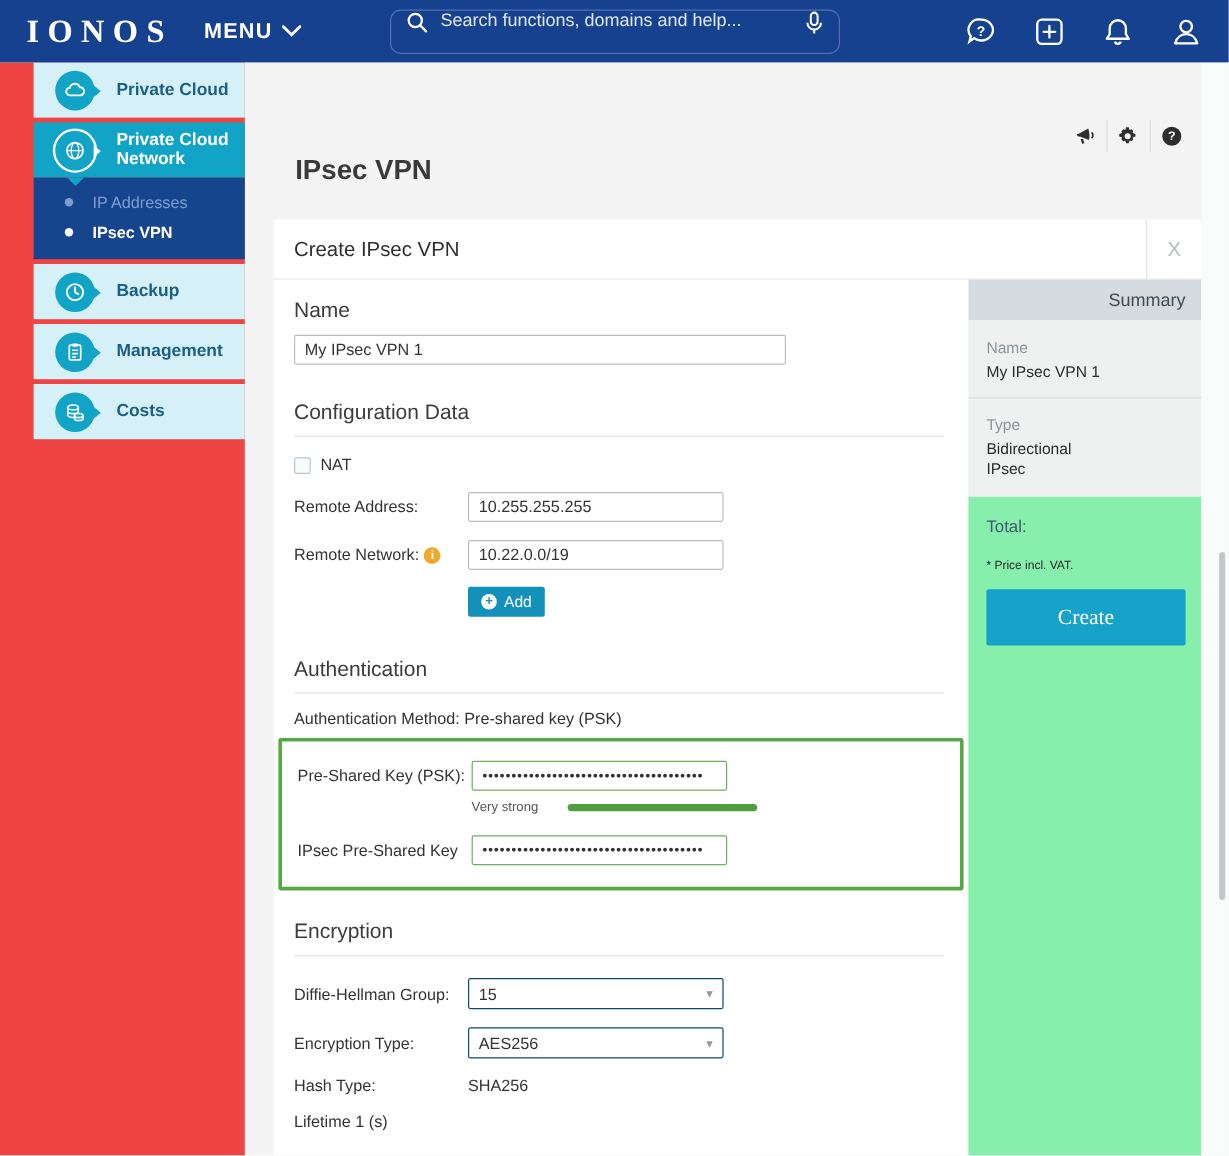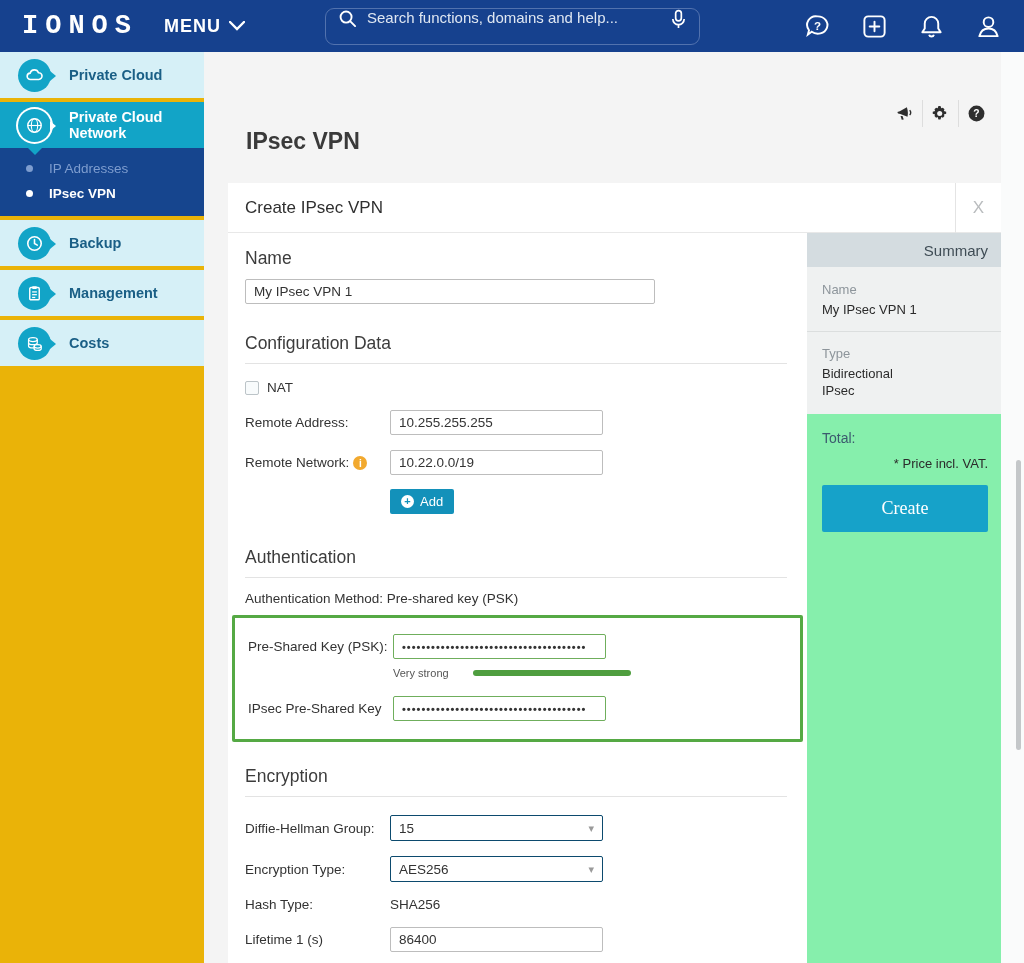--- a/index.html
+++ b/index.html
@@ -12,21 +12,21 @@
     color:#333;
   }
 
   
   .topbar {
     position:absolute; top:0; left:0; width:1024px; height:52px;
     background:#16418e; display:flex; align-items:center; z-index:30;
   }
   .logo {
     color:#fff; font-size:27px; font-weight:bold; letter-spacing:7px;
-    margin-left:22px; font-family:Liberation Mono, monospace;
+    margin-left:22px; font-family:Liberation Serif, serif;
   }
   .menu-btn {
     display:flex; align-items:center; gap:8px; margin-left:26px;
     color:#fff; font-size:18px; font-weight:bold; letter-spacing:1px; cursor:pointer;
   }
   .searchbox {
     position:absolute; left:325px; top:8px; width:375px; height:37px;
     border:1px solid #5272ae; border-radius:9px; background:#16418e;
     display:flex; align-items:flex-start; padding:0 12px; gap:10px;
   }
@@ -38,21 +38,21 @@
   .topbar-icons {
     position:absolute; right:22px; top:0; height:52px;
     display:flex; align-items:center; gap:30px;
   }
   .tb-icon { width:27px; height:27px; color:#fff; cursor:pointer; }
   .tb-icon svg { width:100%; height:100%; }
 
   
   .sidebar {
     position:absolute; top:52px; left:0; width:204px; bottom:0;
-    background:#eab308; z-index:20;
+    background:#ef4444; z-index:20;padding-left:28px;
   }
   .side-item {
     height:46px; background:#d6f0f7; display:flex; align-items:center;
     padding-left:18px; gap:18px; margin-bottom:4px; cursor:pointer;
     color:#1a5f86; font-size:14.5px; font-weight:bold; position:relative;
   }
   .side-item.active { background:#12a4c7; color:#fff; margin-bottom:0; }
   .side-icon {
     width:33px; height:33px; border-radius:50%; background:#12a4c7;
     display:flex; align-items:center; justify-content:center; position:relative;
@@ -180,21 +180,21 @@
   .summary-header {
     height:34px; background:#d4dce0; display:flex; align-items:center; justify-content:flex-end;
     padding-right:13px; font-size:15px; color:#3f4c55;
   }
   .summary-body { background:#eff1f1; padding:15px 13px 16px 15px; }
   .sum-label { font-size:13px; color:#8d959b; }
   .sum-value { font-size:13px; color:#2b2b2b; margin-top:5px; }
   .sum-divider { border:none; border-top:1px solid #dbdede; margin:14px -13px 14px -15px; }
   .summary-total { background:#86efac; flex:1; padding:16px 13px 0 15px; }
   .total-label { font-size:14px; color:#3c5a6e; }
-  .vat-note { font-size:13px; color:#2b2b2b; text-align:right; margin-top:10px; }
+  .vat-note { font-size:10px; color:#2b2b2b; text-align:left; margin-top:20px; }
   .create-btn {
     margin-top:14px; width:100%; height:47px; background:#16a2c9; border:none;
     border-radius:2px; color:#fff; font-size:18px; cursor:pointer;
     font-family:Liberation Serif, serif;
   }
 
   
   .right-gutter {
     position:absolute; right:0; top:52px; width:23px; bottom:0; background:#fafbfb; z-index:6;
   }
@@ -422,21 +422,20 @@
         </div>
       </div>
 
       <div class="row">
         <span class="lbl">Hash Type:</span>
         <span class="static-val">SHA256</span>
       </div>
 
       <div class="row">
         <span class="lbl">Lifetime 1 (s)</span>
-        <input class="text-input w-input" type="text" value="86400" style="">
       </div>
 
       
     </div>
 
     <div class="summary-col">
       <div class="summary-header">Summary</div>
       <div class="summary-body">
         <div class="sum-label">Name</div>
         <div class="sum-value">My IPsec VPN 1</div>

